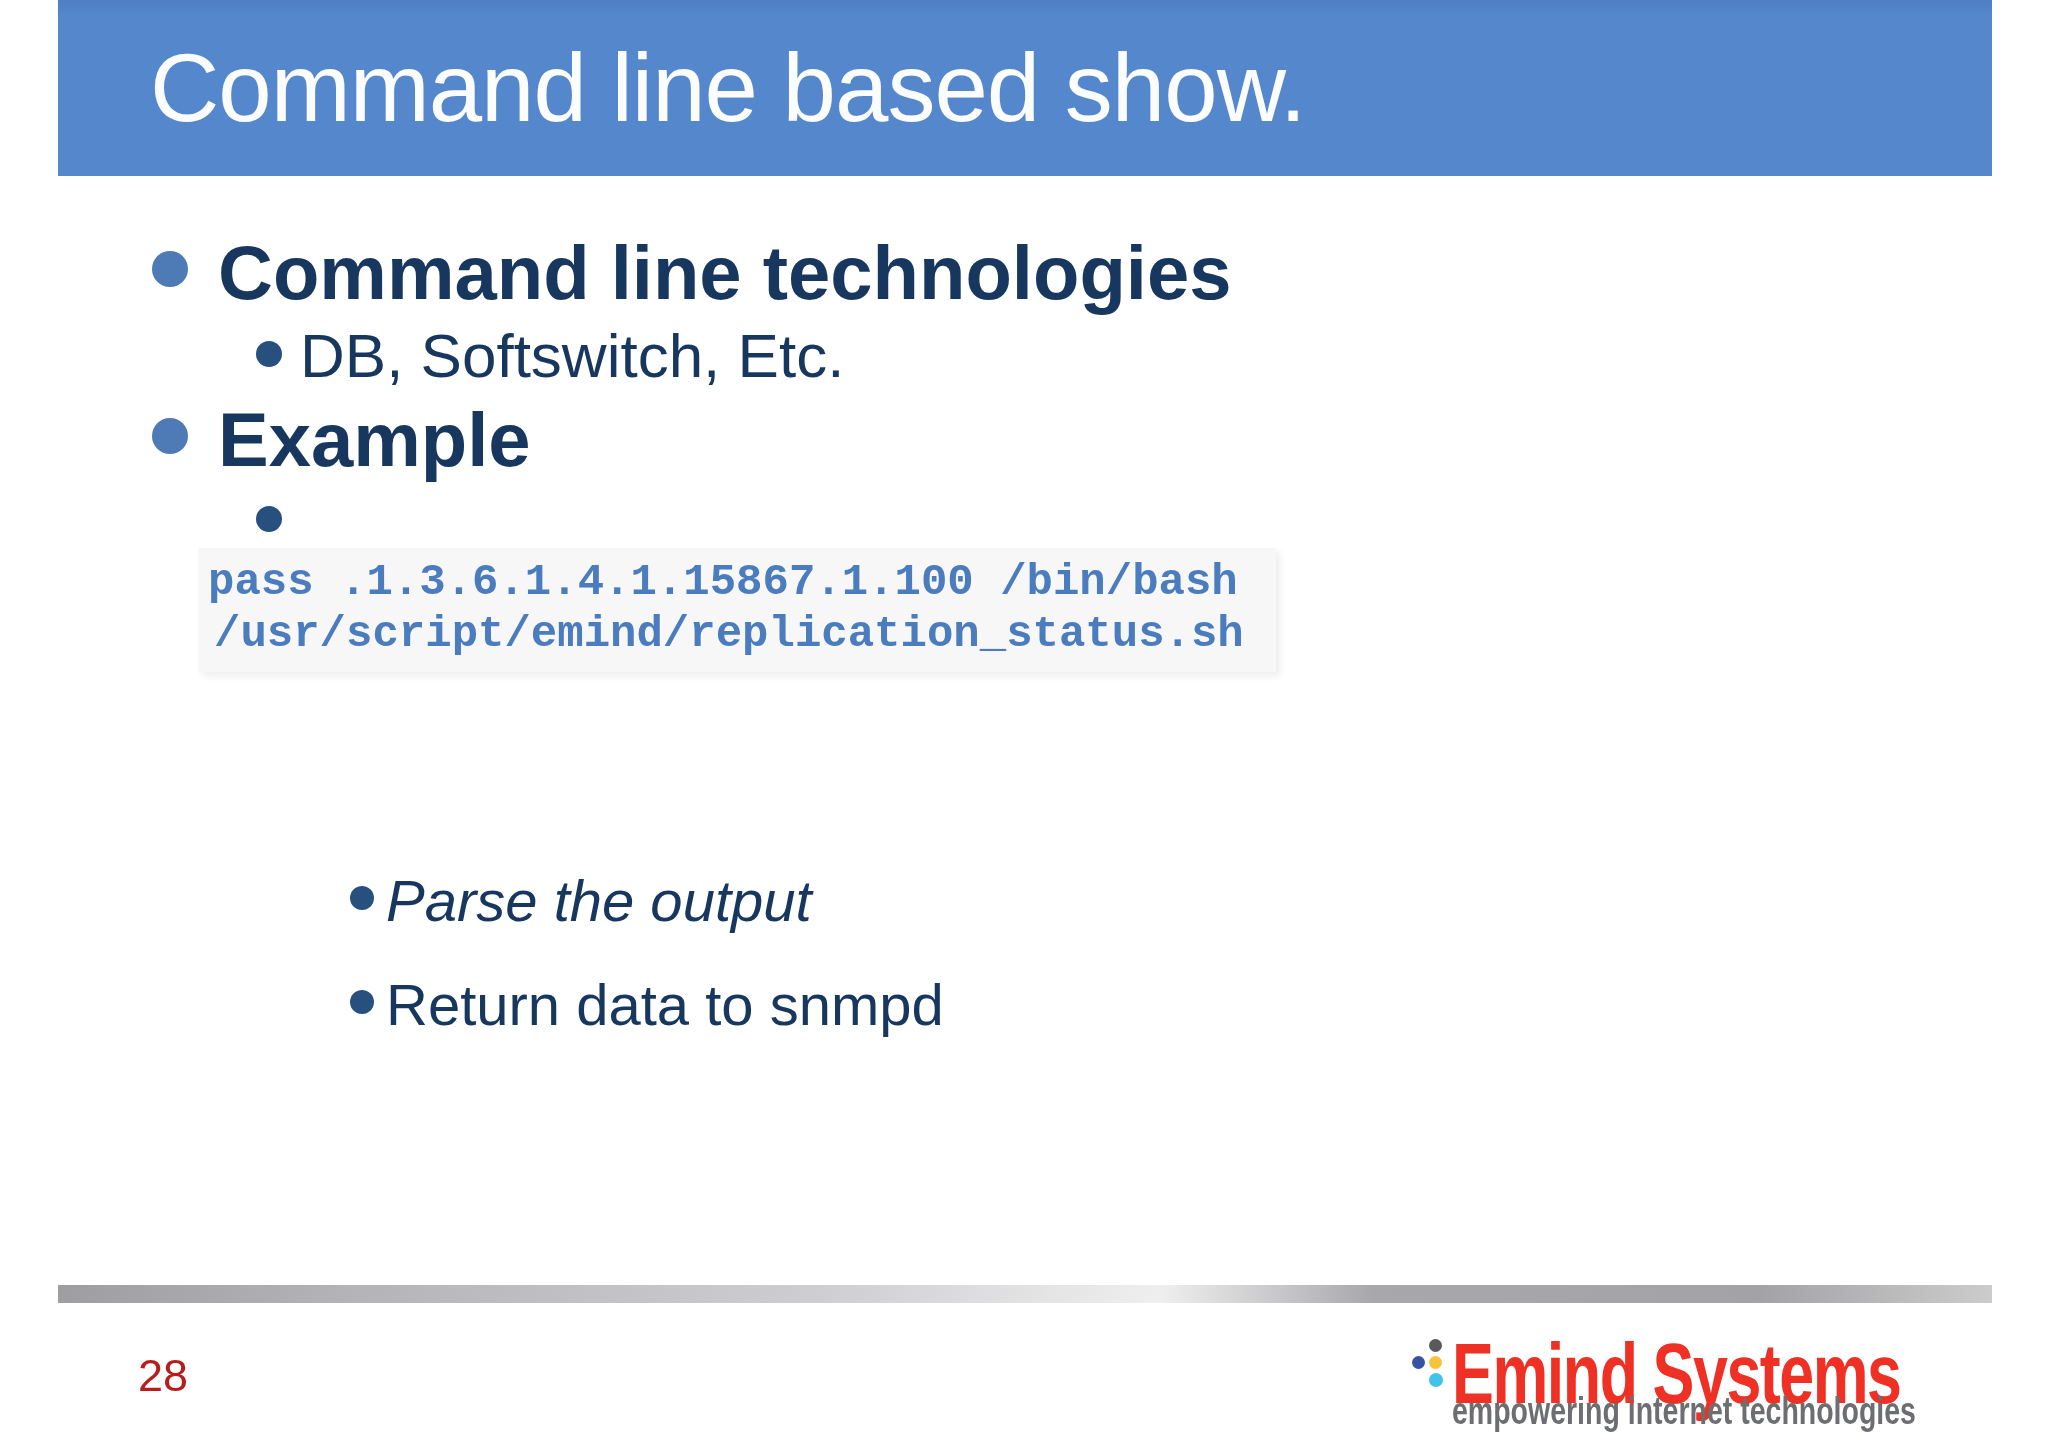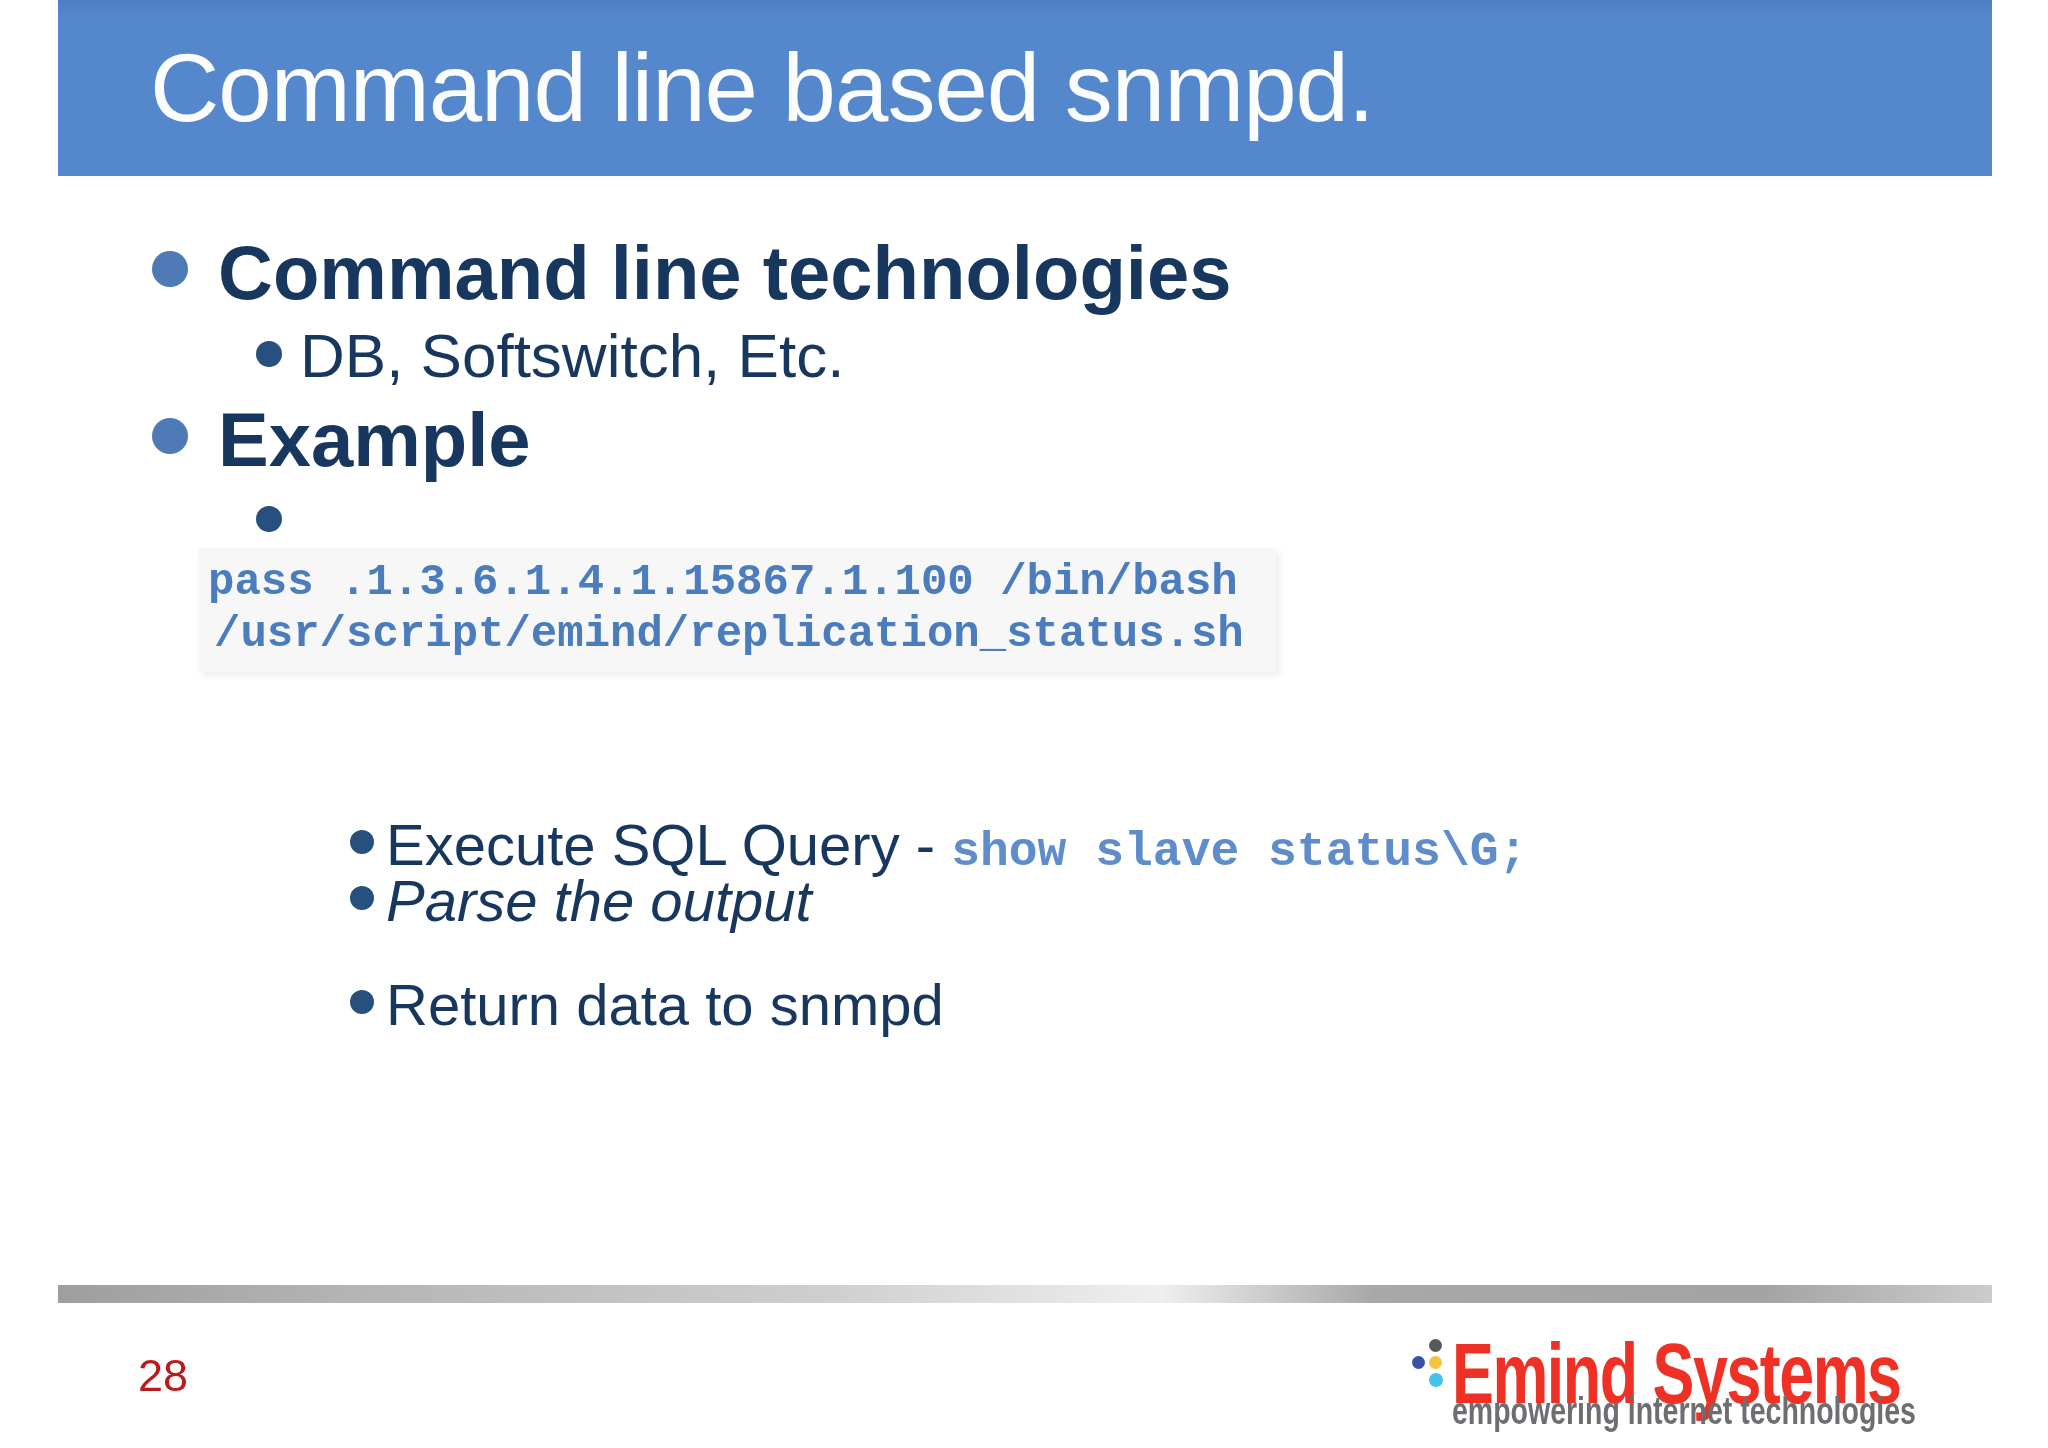--- a/index.html
+++ b/index.html
@@ -70,21 +70,21 @@
     color:#6d6e71;white-space:nowrap;line-height:1.0;
     transform:scaleX(0.75);transform-origin:left top;
   }
 </style>
 </head>
 <body>
 
 <div class="slide">
 
   <div class="header">
-    <div class="title">Command line based snmpd.</div>
+    <div class="title">Command line based show.</div>
   </div>
 
   <div class="line l1" style="left:152px;top:235px;">
     <span class="dot"></span>
     <span class="txt">Command line technologies</span>
   </div>
 
   <div class="line l1" style="left:152px;top:402px;">
     <span class="dot"></span>
     <span class="txt">Example</span>
@@ -97,24 +97,20 @@
 
   <div class="line l2" style="left:256px;top:490px;">
     <span class="dot"></span>
   </div>
 
   <div class="code-bg"></div>
   <div class="code-line one">pass .1.3.6.1.4.1.15867.1.100 /bin/bash</div>
   <div class="code-line two">/usr/script/emind/replication_status.sh</div>
 
 
-  <div class="line l3" style="left:350px;top:816px;">
-    <span class="dot"></span>
-    <span class="txt"><span>Execute SQL Query - </span><span class="mono sql-code">show slave status\G;</span></span>
-  </div>
 
   <div class="line l3" style="left:350px;top:872px;font-style:italic;">
     <span class="dot"></span>
     <span class="txt">Parse the output</span>
   </div>
 
   <div class="line l3" style="left:350px;top:976px;">
     <span class="dot"></span>
     <span class="txt">Return data to snmpd</span>
   </div>

